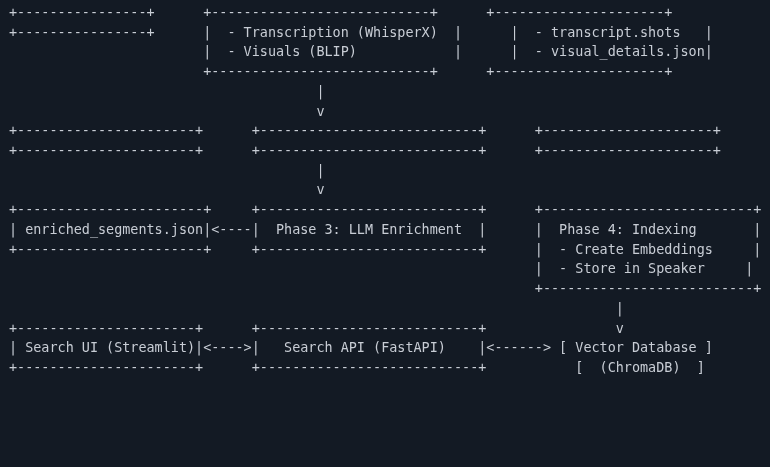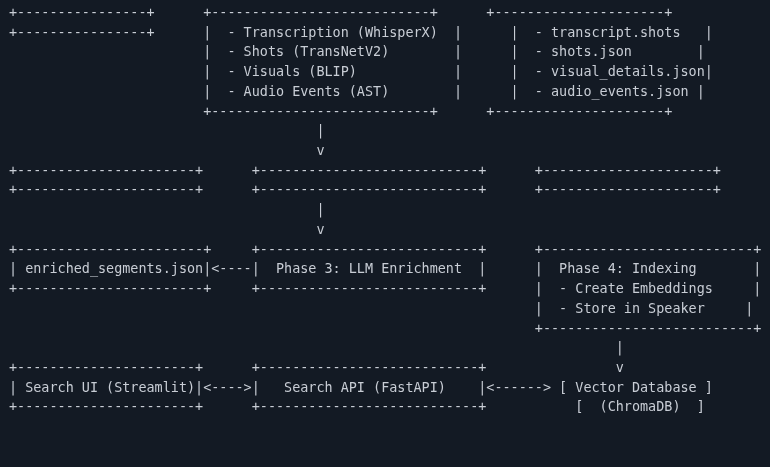--- a/index.html
+++ b/index.html
@@ -24,23 +24,21 @@
     white-space: pre;
     height: 19.72px;
   }
 </style>
 </head>
 <body>
 
 <div class="terminal">
   <div class="line">+----------------+      +---------------------------+      +---------------------+</div>
   <div class="line">+----------------+      |  - Transcription (WhisperX)  |      |  - transcript.shots   |</div>
-  <div class="line">                        |  - Shots (TransNetV2)        |      |  - shots.json        |</div>
   <div class="line">                        |  - Visuals (BLIP)            |      |  - visual_details.json|</div>
-  <div class="line">                        |  - Audio Events (AST)        |      |  - audio_events.json |</div>
   <div class="line">                        +---------------------------+      +---------------------+</div>
   <div class="line">                                      |</div>
   <div class="line">                                      v</div>
   <div class="line">+----------------------+      +---------------------------+      +---------------------+</div>
   <div class="line">+----------------------+      +---------------------------+      +---------------------+</div>
   <div class="line">                                      |</div>
   <div class="line">                                      v</div>
   <div class="line">+-----------------------+     +---------------------------+      +--------------------------+</div>
   <div class="line">| enriched_segments.json|&lt;----|  Phase 3: LLM Enrichment  |      |  Phase 4: Indexing       |</div>
   <div class="line">+-----------------------+     +---------------------------+      |  - Create Embeddings     |</div>

